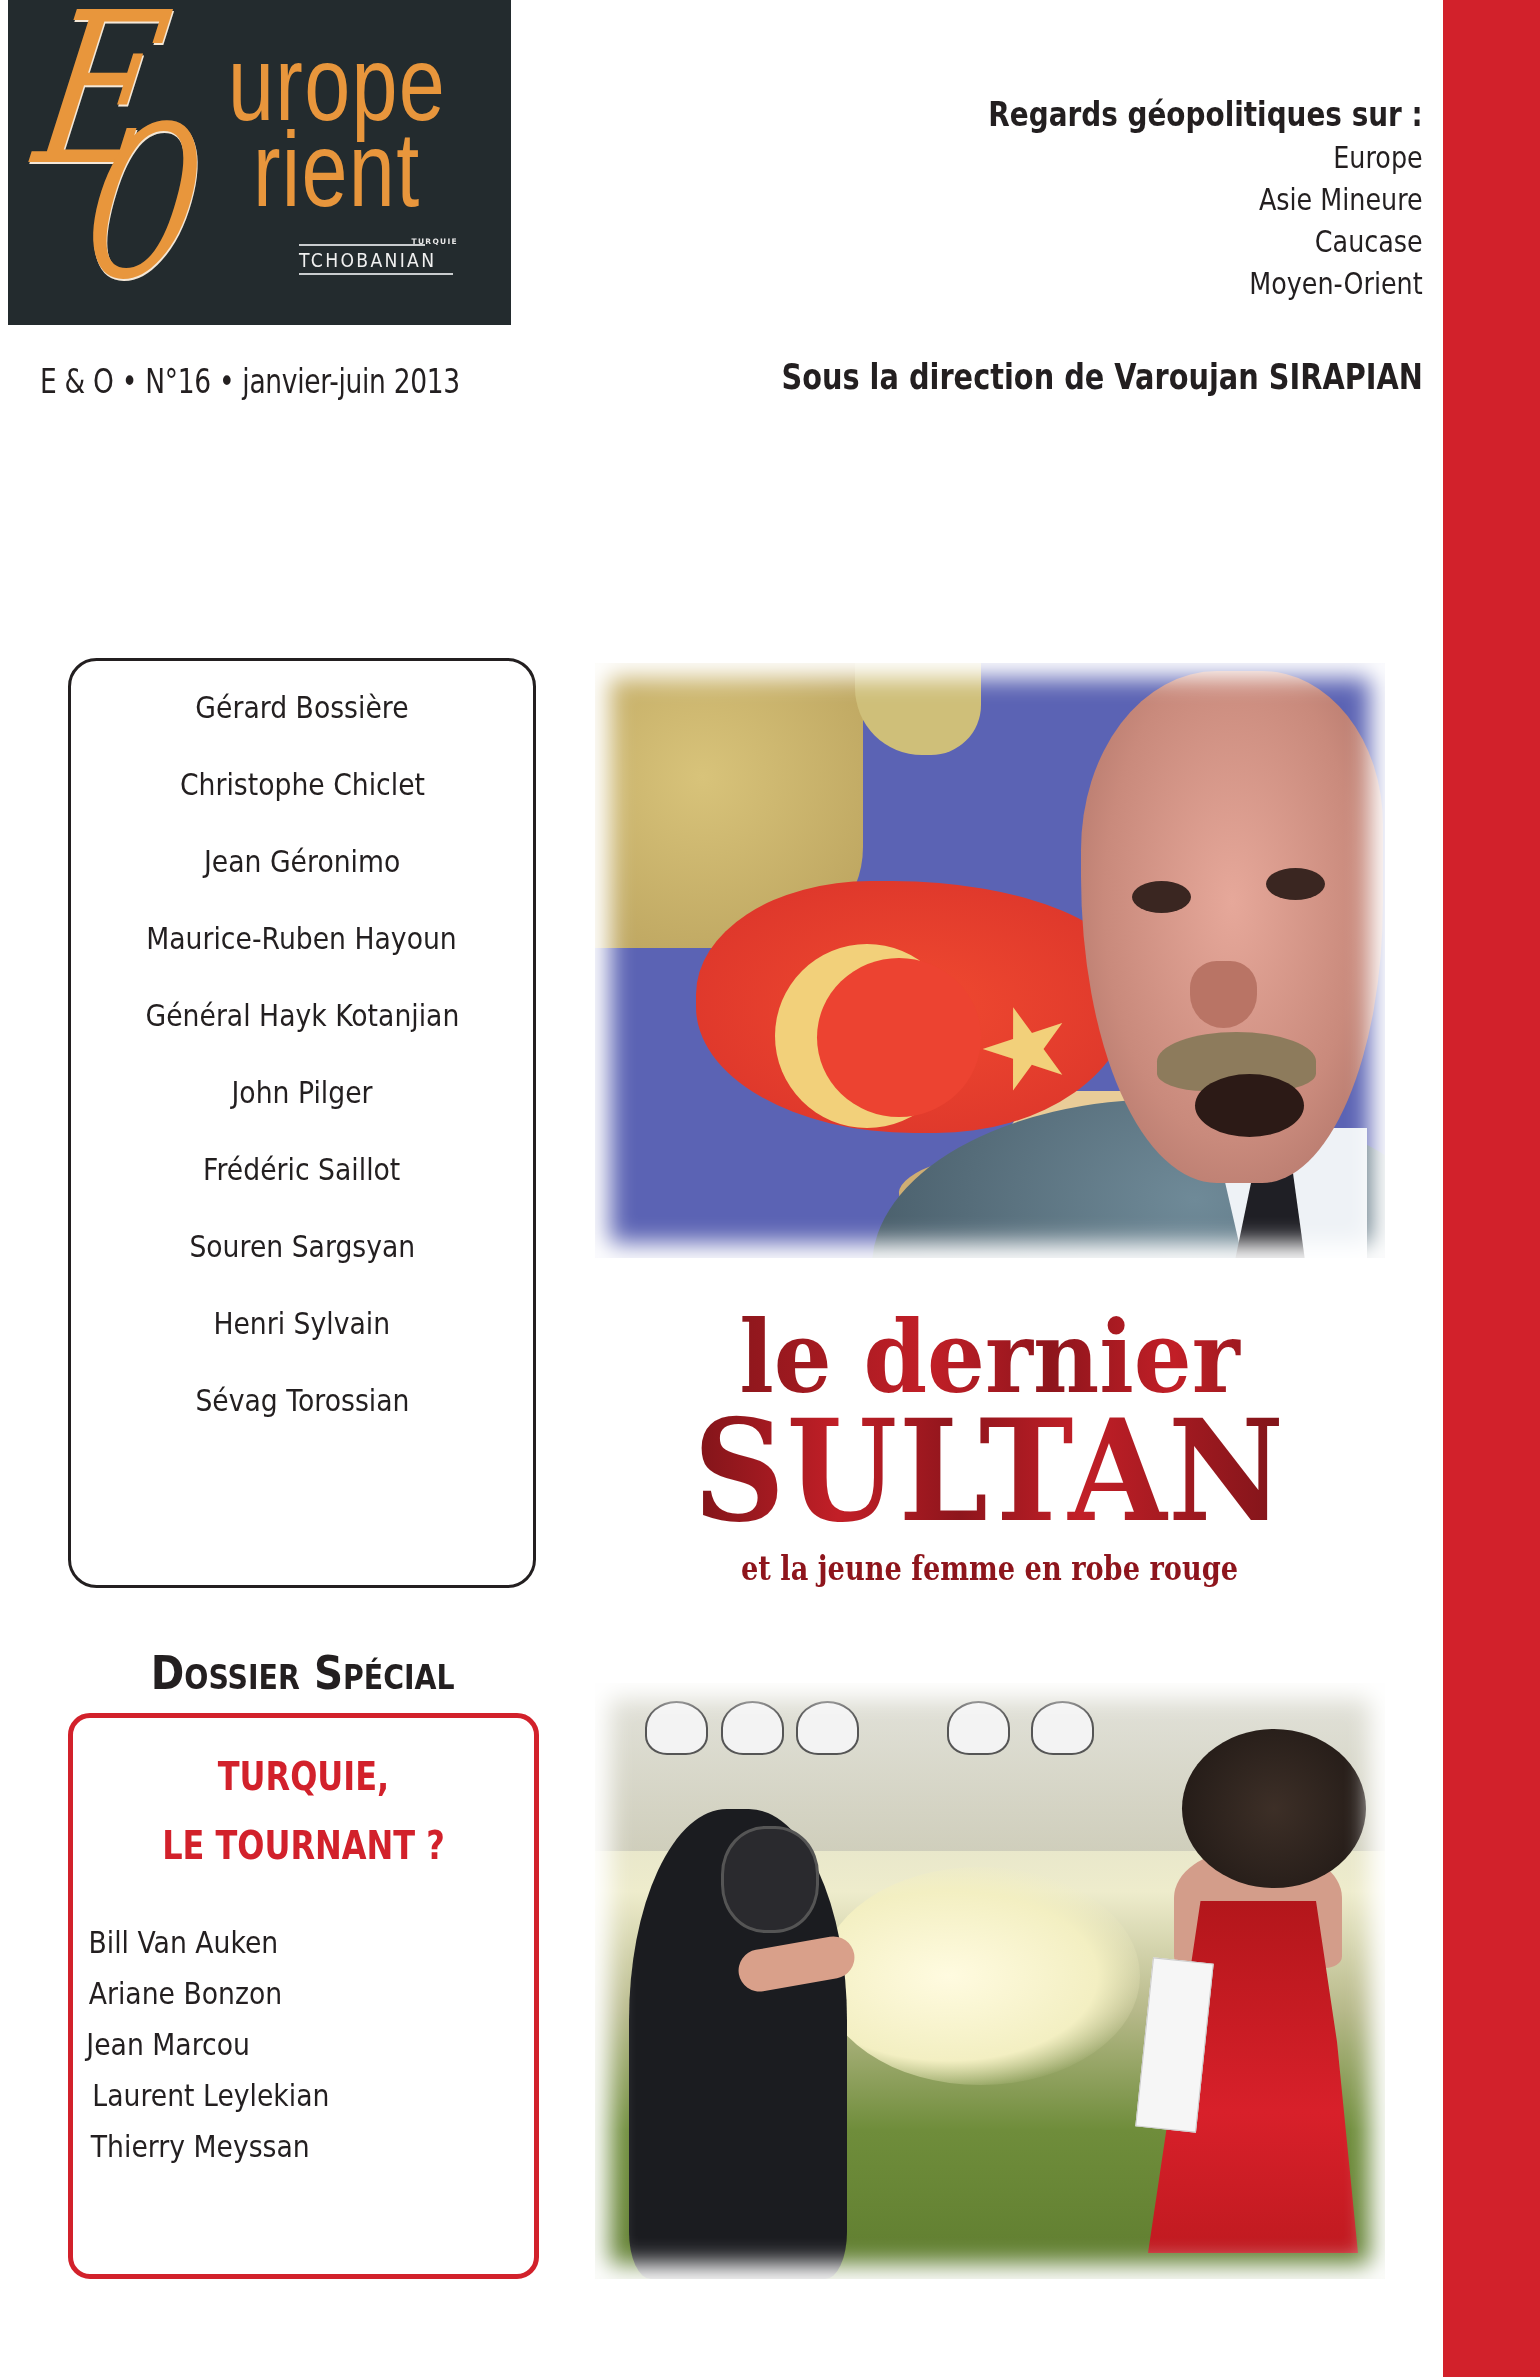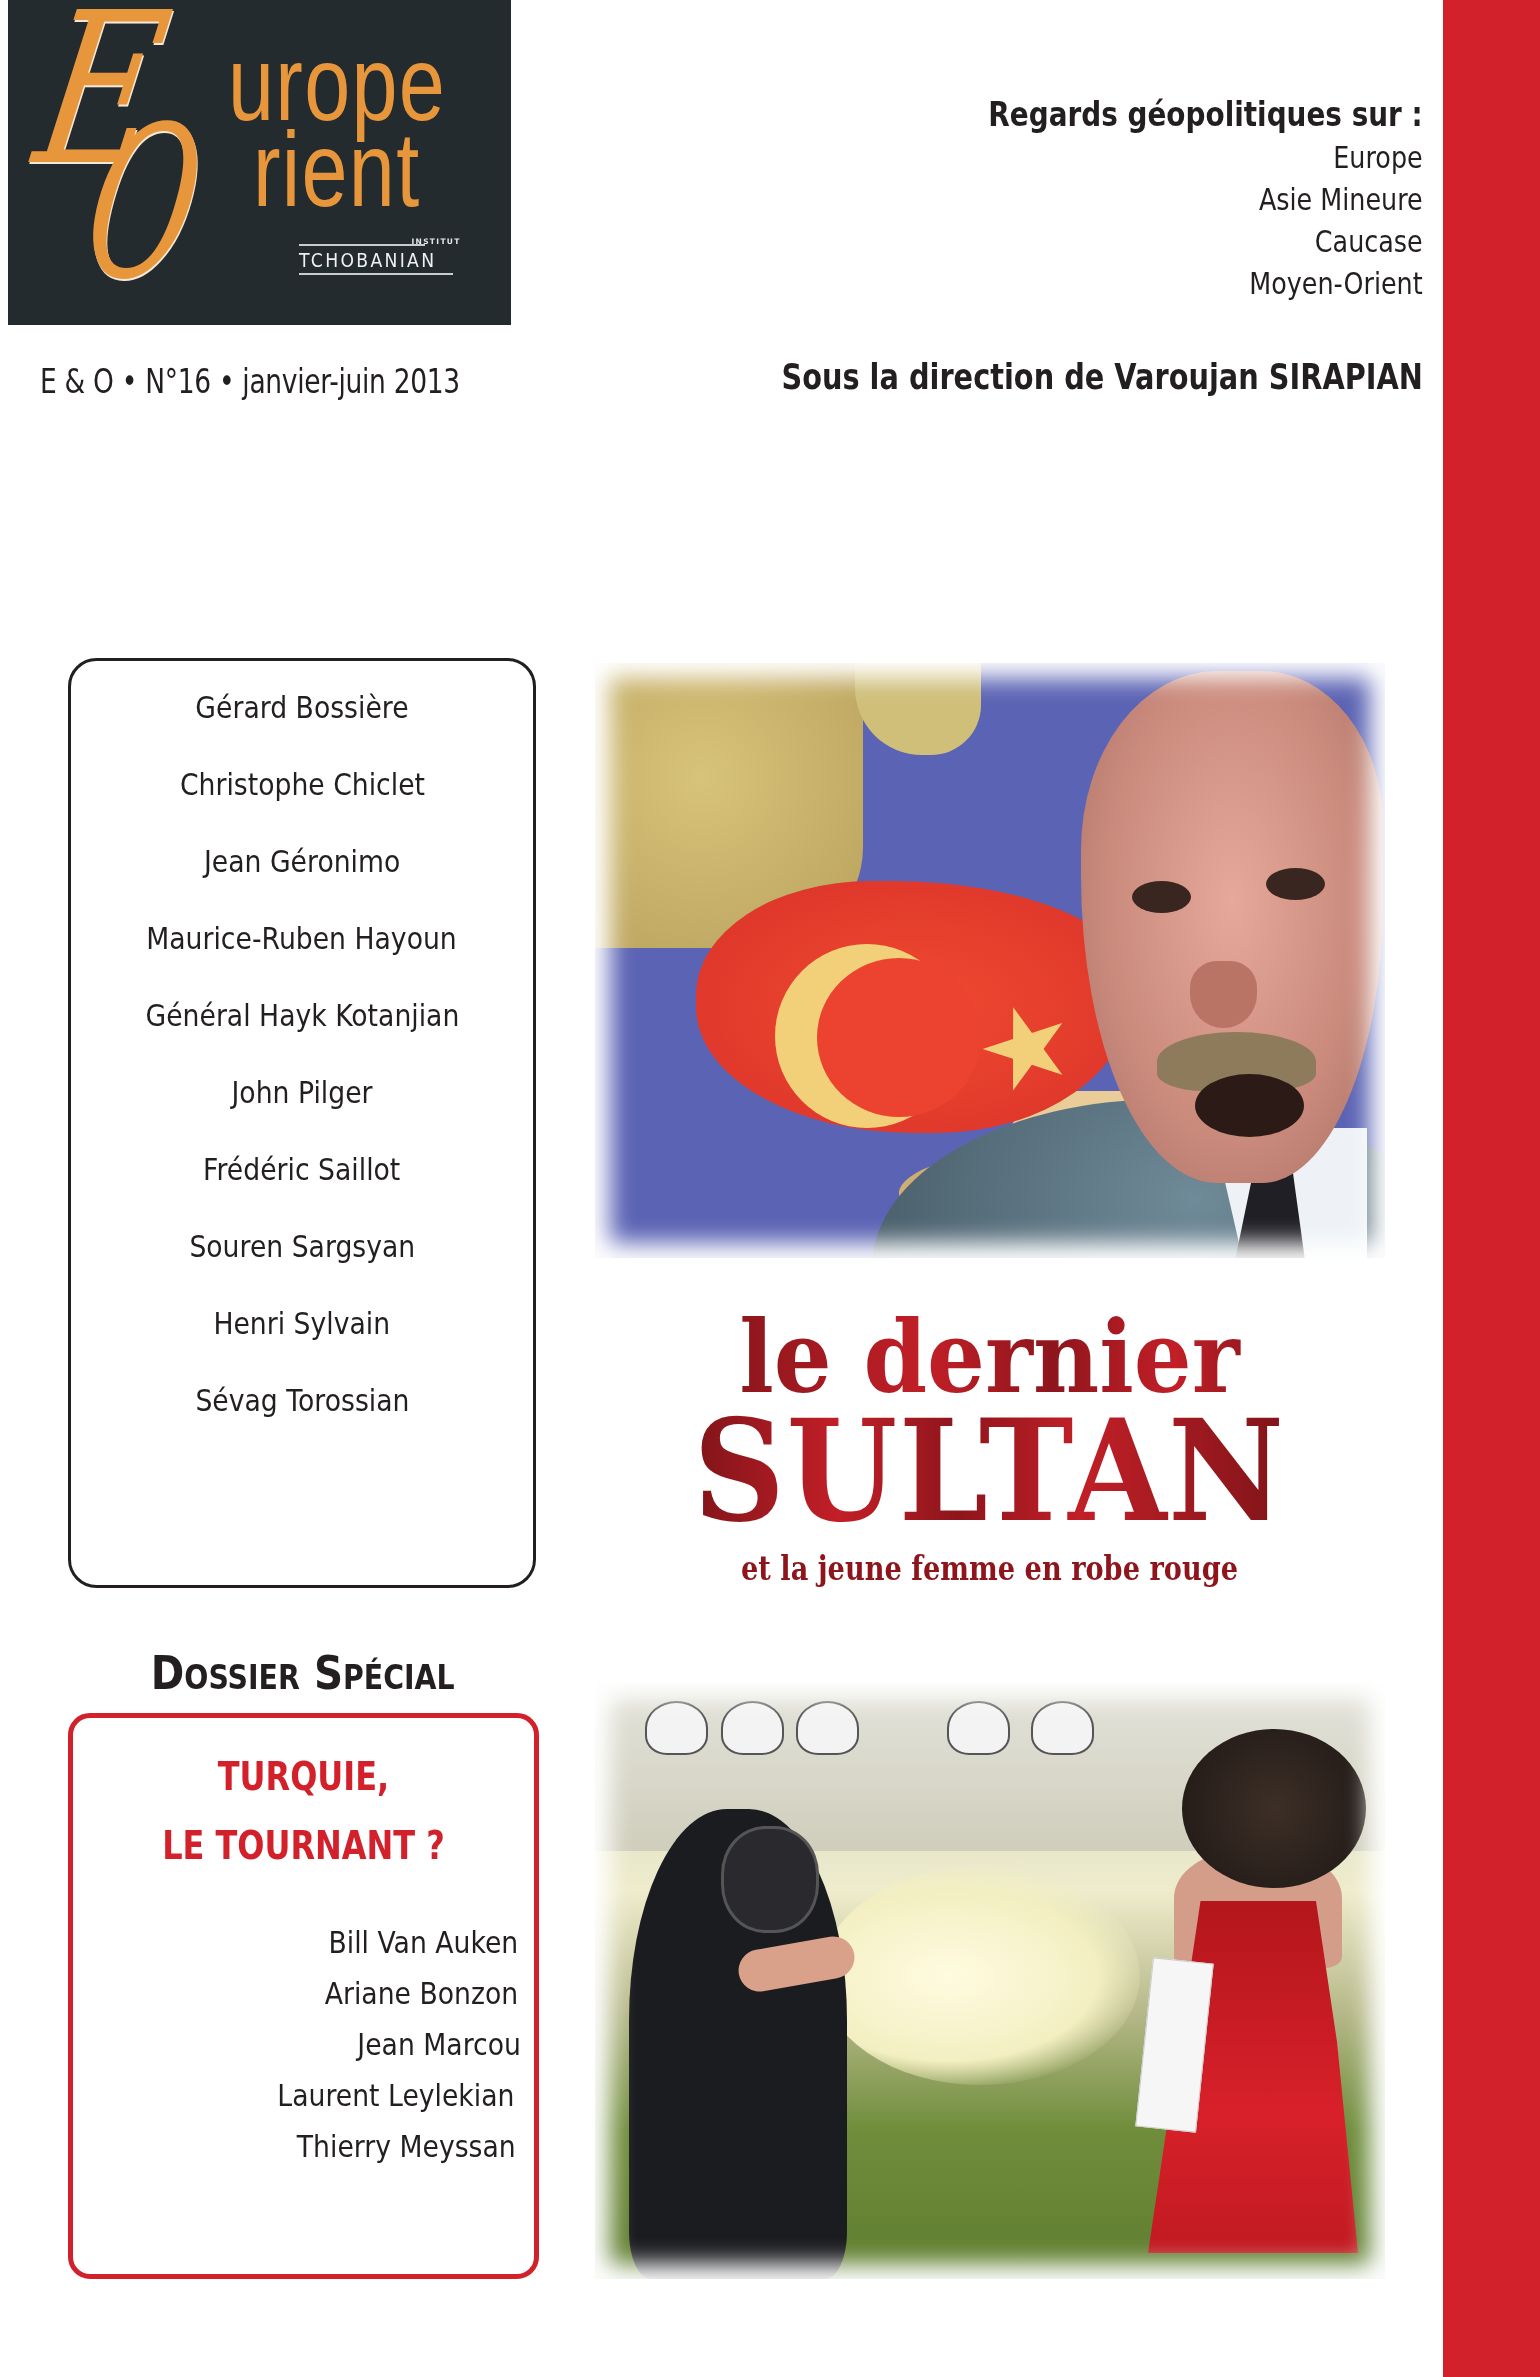--- a/index.html
+++ b/index.html
@@ -73,21 +73,21 @@
   .special {
     left: 68px; top: 1713px; width: 471px; height: 566px;
     border: 5.9px solid #d2212b; border-radius: 22px; box-sizing: border-box;
   }
   .special .title {
     position: absolute; left: 0; right: 0; top: 23.5px; text-align: center; color: #d2212b;
     font-family: "DejaVu Sans", sans-serif; font-weight: bold; font-size: 39px; line-height: 69px;
   }
   .special .title span { display: block; transform: scaleX(0.82); white-space: nowrap; }
   .special ul { list-style: none; margin: 0; padding: 0; position: absolute; left: 0; right: 0; top: 199px; }
-  .special li { height: 51px; line-height: 50px; text-align: right; font-size: 31px; font-family: "DejaVu Sans", sans-serif; white-space: nowrap; }
+  .special li { height: 51px; line-height: 50px; text-align: left; font-size: 31px; font-family: "DejaVu Sans", sans-serif; white-space: nowrap; }
   .special li span { display: inline-block; transform: scaleX(0.86); }
 
   
   .img1 {
     left: 595px; top: 663px; width: 790px; height: 595px; overflow: hidden;
     background: #5b63b4;
   }
   .img1 .land-nw { position: absolute; left: 0; top: 0; width: 268px; height: 285px; background: radial-gradient(circle at 40% 40%, #d8c37a, #b9a15c); border-radius: 0 0 101px 0; }
   .img1 .crimea { position: absolute; left: 260px; top: 0; width: 126px; height: 92px; background: #cfbf79; border-radius: 0 0 50px 67px; }
   .img1 .turkey {
@@ -160,21 +160,21 @@
 <body>
 
 <div class="abs stripe"></div>
 
 <div class="abs logo">
   <span class="script script-e">E</span>
   <span class="word w1">urope</span>
   <span class="script script-o">O</span>
   <span class="word w2">rient</span>
   <div class="inst-line1"></div>
-  <span class="inst-label">INSTITUT</span>
+  <span class="inst-label">TURQUIE</span>
   <span class="inst-name">TCHOBANIAN</span>
   <div class="inst-line2"></div>
 </div>
 
 <div class="abs issue">E &amp; O • N°16 • janvier-juin 2013</div>
 
 <div class="abs regards">
   <span class="head">Regards géopolitiques sur :</span>
   <span class="reg">Europe</span>
   <span class="reg">Asie Mineure</span>

